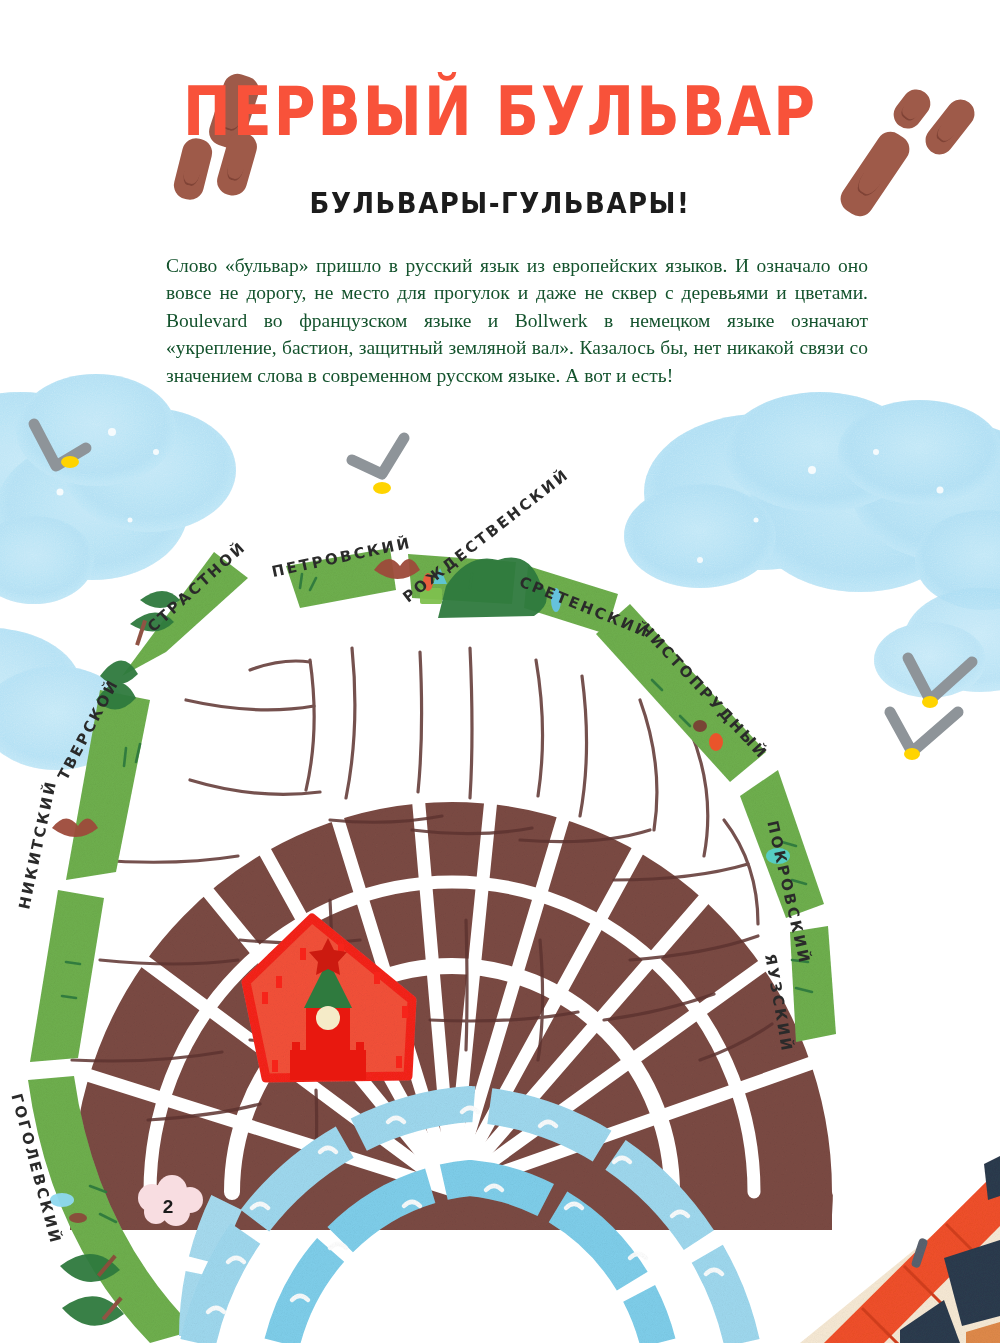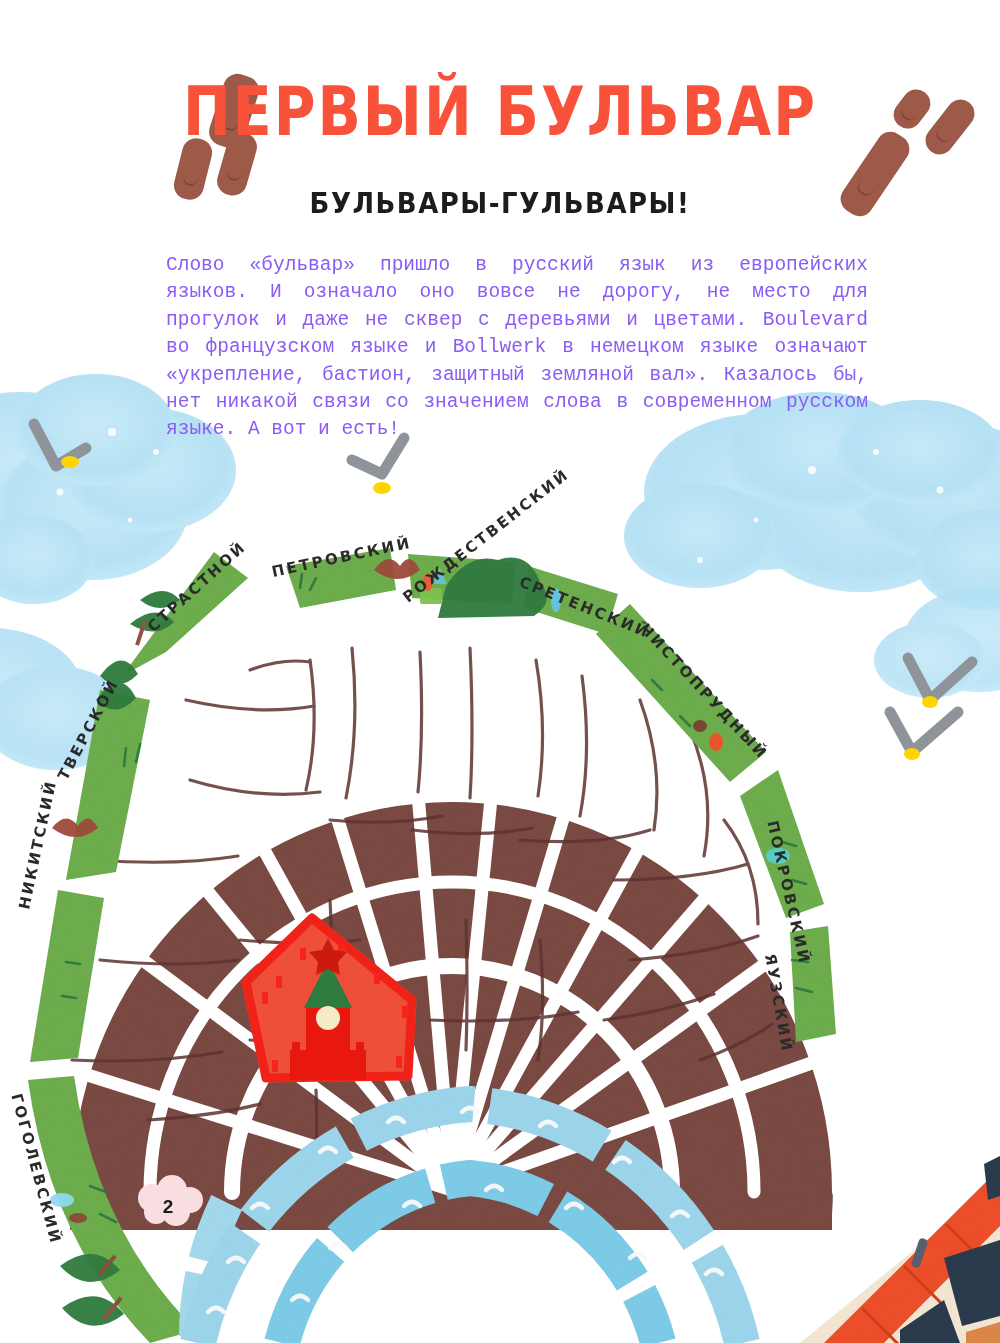--- a/index.html
+++ b/index.html
@@ -76,24 +76,24 @@
     border: 2px solid rgba(90,40,30,.45);
     border-top: none; border-left: none; border-right: none;
     border-radius: 0 0 40% 40%;
   }
 
   
   #intro {
     position: absolute;
     left: 166px; top: 252px;
     width: 702px;
-    font-family: Liberation Mono, monospace;
+    font-family: Liberation Serif, serif;
     font-size: 19.5px;
     line-height: 27.4px;
-    color: #8b5cf6;
+    color: #14532d;
     text-align: justify;
     text-justify: inter-word;
   }
 
   
   .callout {
     position: absolute;
     font-family: "Liberation Sans", sans-serif;
     font-weight: bold;
     font-size: 17px;

